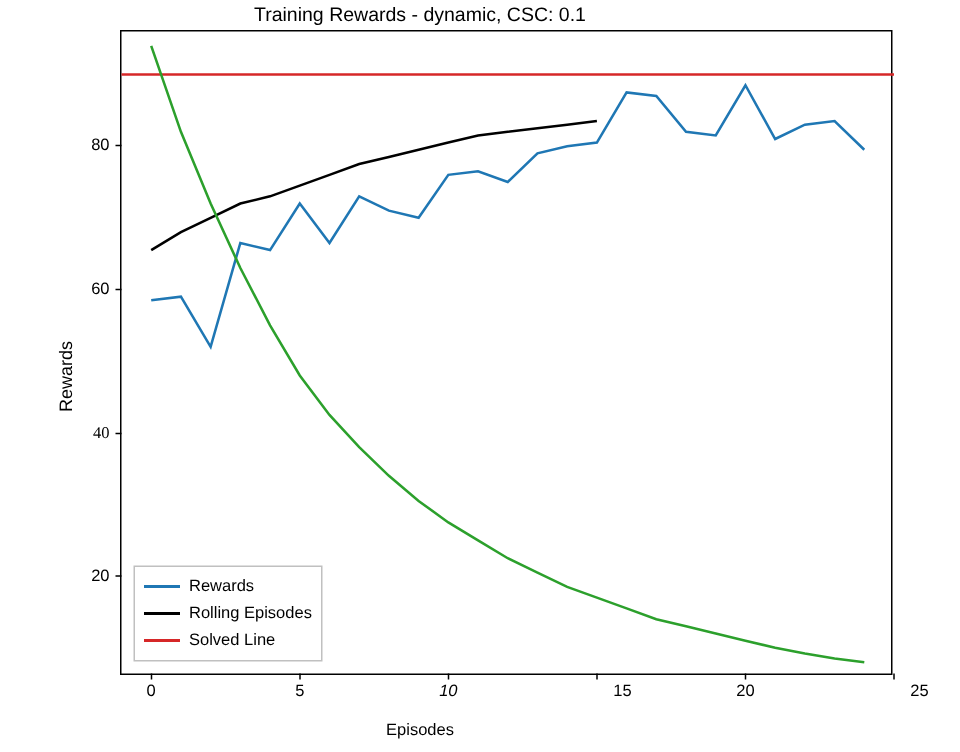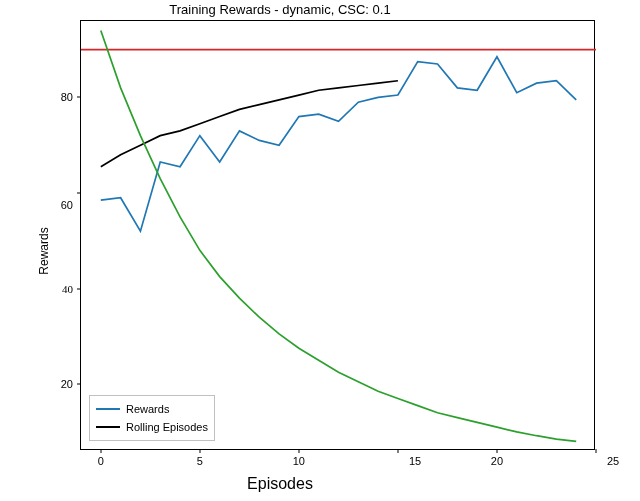--- a/index.html
+++ b/index.html
@@ -41,21 +41,21 @@
       transform: translateY(-50%) rotate(-90deg);
       transform-origin: center;
       font-size: 12px;
     }
     .xlabel {
       position: absolute;
       bottom: 8px;
       left: 0;
       width: 100%;
       text-align: center;
-      font-size: 16px;
+      font-size: 11px;
     }
     .y-tick {
       position: absolute;
       right: 100%;
       font-size: 11px;
       transform: translateY(-50%);
       padding-right: 8px;
     }
     .y-tick-mark {
       position: absolute;
@@ -123,34 +123,38 @@
       </svg>
     <div class="legend" id="legend">
         <div class="legend-row">
           <div class="legend-swatch" style="background: rgb(31, 119, 180);"></div>
           <span>Rewards</span>
         </div>
         <div class="legend-row">
           <div class="legend-swatch" style="background: rgb(0, 0, 0);"></div>
           <span>Rolling Episodes</span>
         </div>
+        <div class="legend-row">
+          <div class="legend-swatch" style="background: rgb(214, 39, 40);"></div>
+          <span>Solved Line</span>
+        </div>
       </div>
   <div class="y-tick" style="top: 363.111px;">20</div>
       <div class="y-tick-mark" style="top: 363.111px; right: 100%;"></div>
       <div class="y-tick" style="top: 267.556px; font-family: Liberation Serif, serif;">40</div>
       <div class="y-tick-mark" style="top: 267.556px; right: 100%;"></div>
-      <div class="y-tick" style="top: 184px;">60</div>
+      <div class="y-tick" style="top: 172px;">60</div>
       <div class="y-tick-mark" style="top: 172px; right: 100%;"></div>
       <div class="y-tick" style="top: 76.4444px;">80</div>
       <div class="y-tick-mark" style="top: 76.4444px; right: 100%;"></div>
       <div class="x-tick" style="left: 19.8077px;">0</div>
       <div class="x-tick-mark" style="left: 19.8077px; top: 100%;"></div>
       <div class="x-tick" style="left: 118.846px;">5</div>
       <div class="x-tick-mark" style="left: 118.846px; top: 100%;"></div>
-      <div class="x-tick" style="left: 217.885px;">10</div>
+      <div class="x-tick" style="left: 217.885px; font-style: italic;">10</div>
       <div class="x-tick-mark" style="left: 217.885px; top: 100%;"></div>
       <div class="x-tick" style="left: 334px;">15</div>
       <div class="x-tick-mark" style="left: 316.923px; top: 100%;"></div>
       <div class="x-tick" style="left: 415.962px;">20</div>
       <div class="x-tick-mark" style="left: 415.962px; top: 100%;"></div>
       <div class="x-tick" style="left: 532px;">25</div>
       <div class="x-tick-mark" style="left: 515px; top: 100%;"></div>
     </div>
   <div class="ylabel">Rewards</div>
   <div class="xlabel">Episodes</div>

